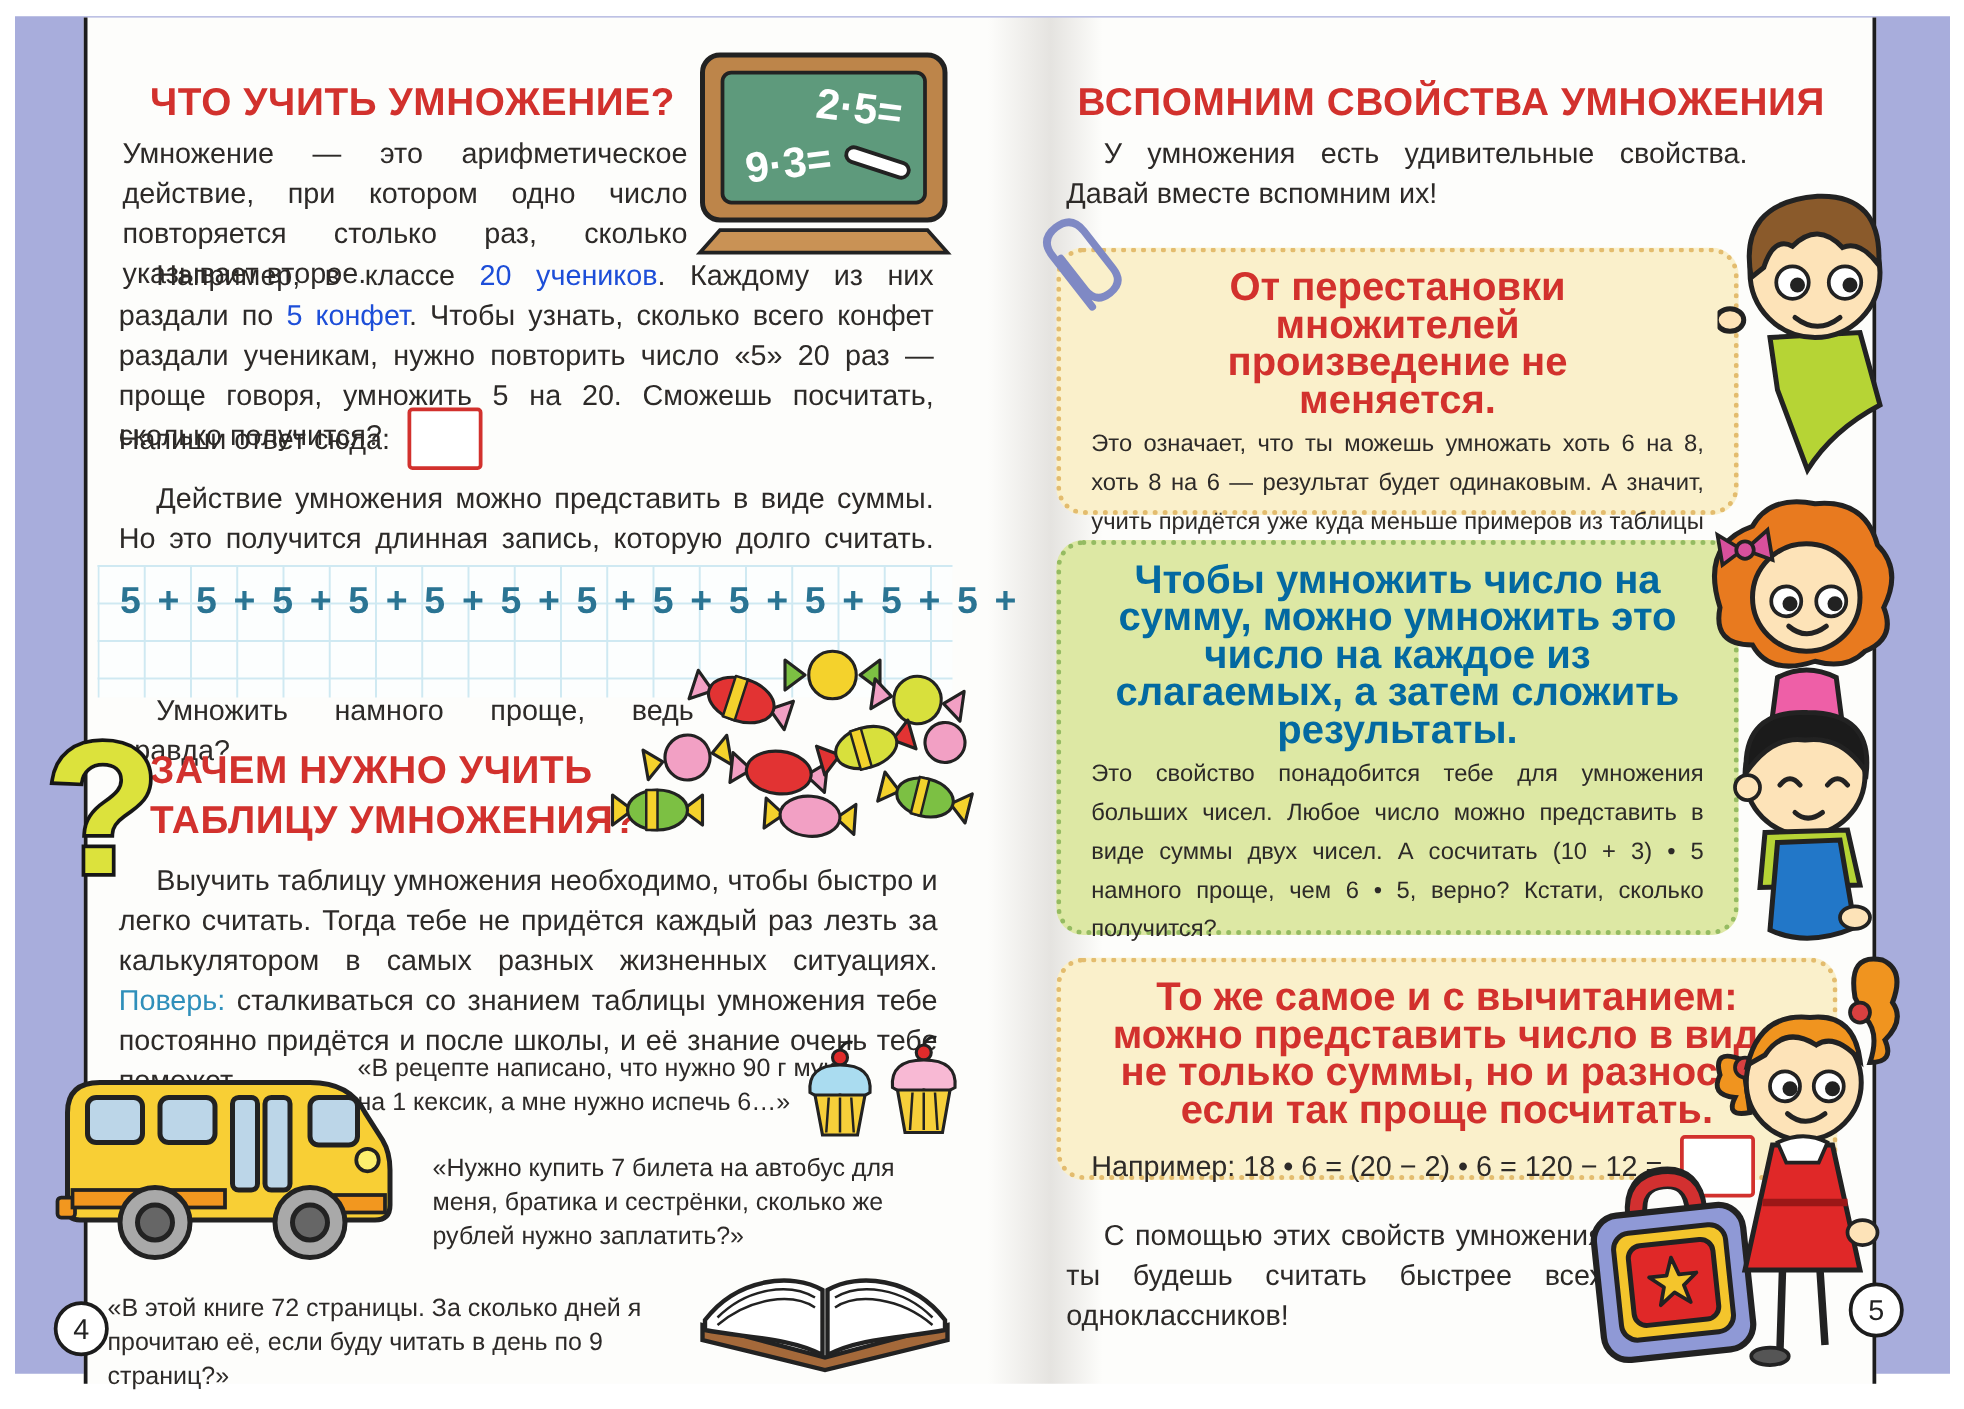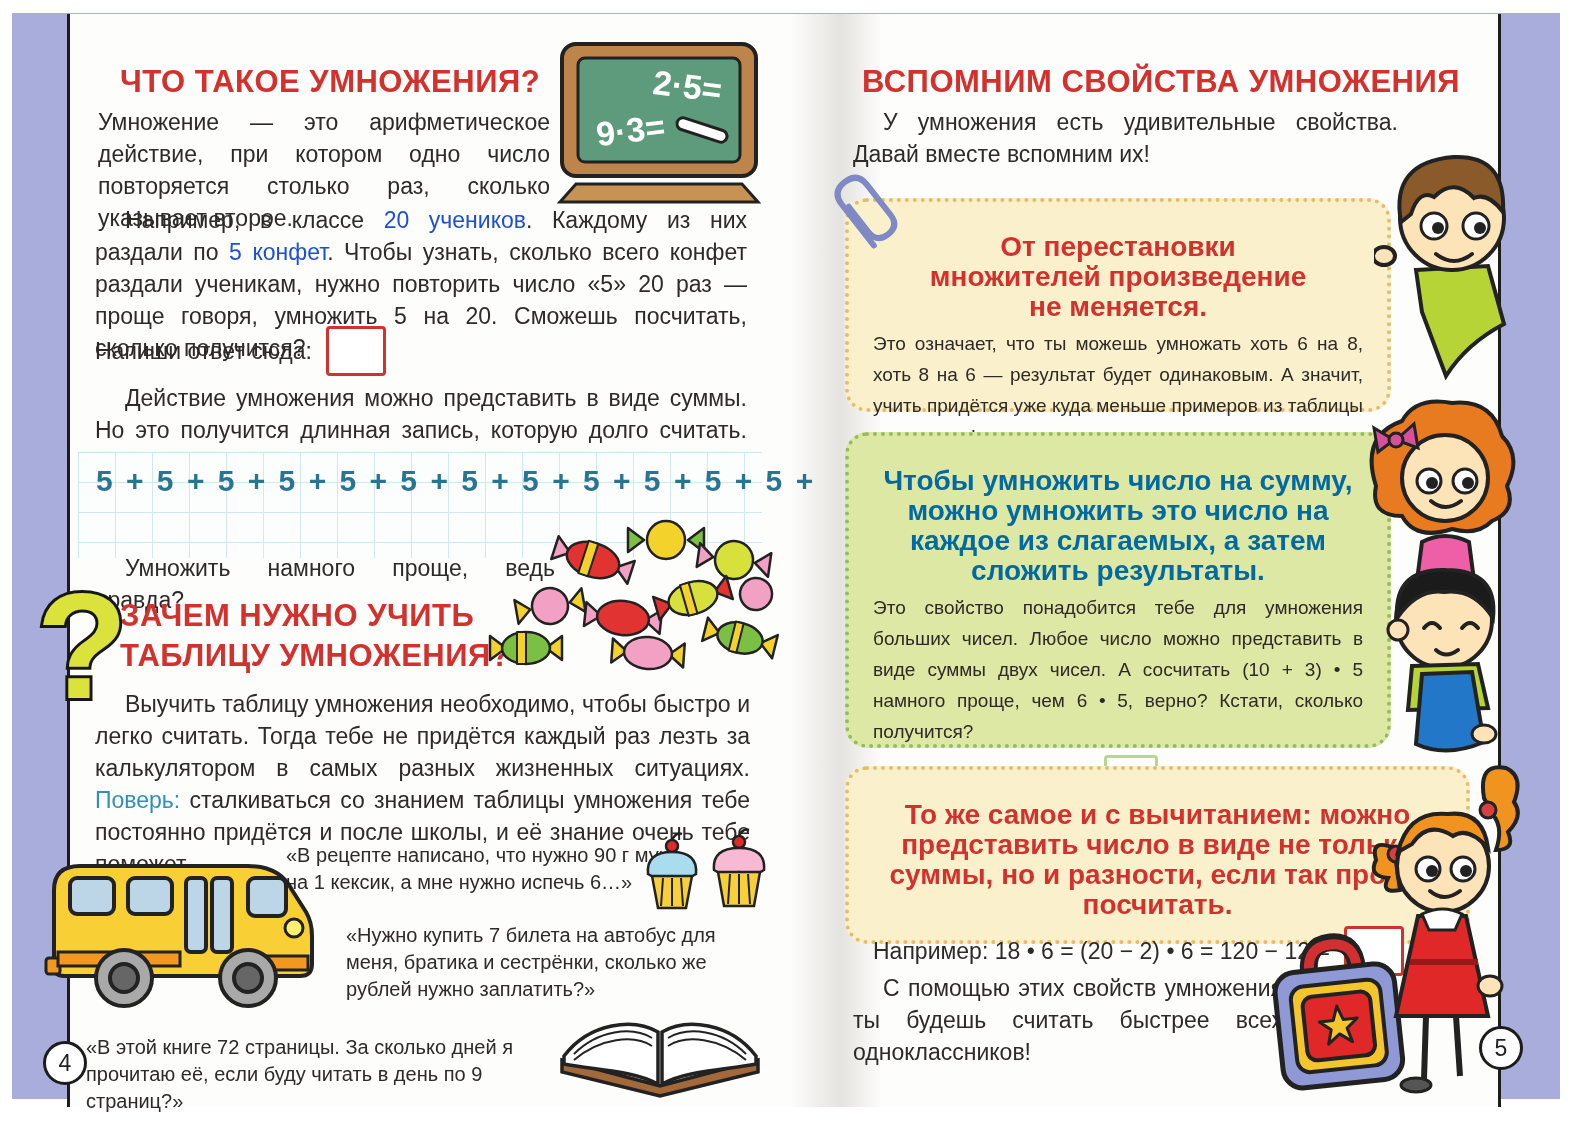--- a/index.html
+++ b/index.html
@@ -24,38 +24,38 @@
   .green-border{border:3px solid #b9d78a;}
   .gridpaper{background-color:#fcfefe;
      background-image:linear-gradient(#cfe9f2 1.5px,transparent 1.5px),
                       linear-gradient(90deg,#cfe9f2 1.5px,transparent 1.5px);
      background-size:37px 30px;padding-top:10px;}
   .sumline{font-size:30px;font-weight:bold;color:#2a7493;letter-spacing:1px;word-spacing:3px;
            line-height:38px;white-space:nowrap;padding-left:18px;}
   .dotbox{position:absolute;z-index:3;border-radius:22px;box-sizing:border-box;padding:12px 24px;}
   .cream{background:#faf0cb;border:4px dotted #e3bc6e;}
   .greenbox{background:#dde8a4;border:4px dotted #95bb62;}
-  .boxtitle{text-align:center;font-weight:bold;font-size:28px;line-height:30px;margin:18px 0 6px 0;}
+  .boxtitle{text-align:center;font-weight:bold;font-size:32px;line-height:30px;margin:0 0 6px 0;}
   .boxtitle.red{color:#d2312d;}
   .boxtitle.green{color:#0369a1;}
   .boxbody{font-size:19px;line-height:31px;text-align:justify;text-align-last:left;}
   .pagenum{position:absolute;z-index:6;width:44px;height:44px;border-radius:50%;background:#fff;
            border:3px solid #1c1c1c;box-sizing:border-box;display:flex;align-items:center;
            justify-content:center;font-size:23px;color:#222;}
 </style>
 </head>
 <body>
 
 <div class="screen">
   <div class="bg-band"></div>
   <div class="book">
     <div class="spine"></div>
   </div>
 
-  <h1 class="abs" style="left:120px;top:62px;">ЧТО ТАКОЕ УМНОЖЕНИЯ?</h1>
+  <h1 class="abs" style="left:120px;top:62px;">ЧТО УЧИТЬ УМНОЖЕНИЕ?</h1>
 
   <div class="abs body" style="left:98px;top:106px;width:452px;">Умножение — это арифметическое действие, при котором одно число повторяется столько раз, сколько указывает второе.</div>
 
   <svg class="illu" style="left:548px;top:36px;" width="222" height="172" viewBox="0 0 222 172">
     <path d="M28,148 L194,148 L210,166 L12,166 Z" fill="#c99255" stroke="#222" stroke-width="3"></path>
     <rect x="14" y="8" width="194" height="132" rx="14" fill="#bd854a" stroke="#222" stroke-width="4"></rect>
     <rect x="30" y="22" width="162" height="104" rx="7" fill="#5e9a7c" stroke="#222" stroke-width="3"></rect>
     <text x="138" y="62" font-size="34" font-weight="bold" fill="#ffffff" text-anchor="middle" transform="rotate(7 138 62)">2·5=</text>
     <text x="84" y="106" font-size="34" font-weight="bold" fill="#ffffff" text-anchor="middle" transform="rotate(-7 84 106)">9·3=</text>
     <rect x="128" y="88" width="52" height="12" rx="6" fill="#fff" stroke="#222" stroke-width="3" transform="rotate(18 154 94)"></rect>

